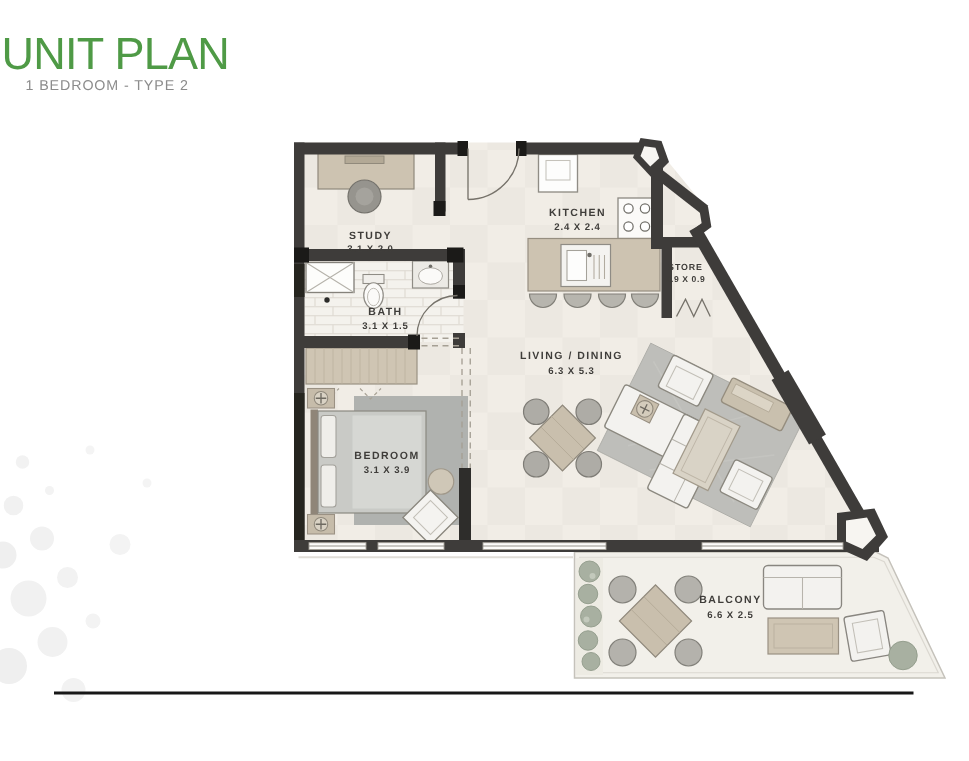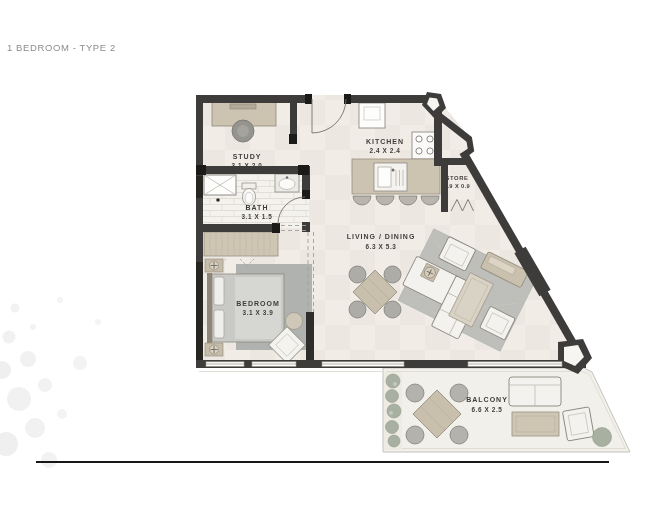--- a/index.html
+++ b/index.html
@@ -1,36 +1,37 @@
 <!DOCTYPE html>
 <html><head>
 <meta charset="utf-8">
 <style>
   html,body{margin:0;padding:0;background:#ffffff;}
   .canvas{position:relative;width:646px;height:507px;background:#ffffff;overflow:hidden;
           font-family:"Liberation Sans",sans-serif;}
   .title-block{position:absolute;left:1px;top:22px;}
   .title-block h1{margin:0;font-weight:400;font-size:30px;line-height:1;
                   color:#4f9a46;letter-spacing:-0.5px;font-family:"Liberation Sans",sans-serif;}
-  .title-block .subtitle{margin-top:20px;padding-left:6px;font-size:9.5px;color:#8c8c8c;
+  .title-block .subtitle{margin-top:0;padding-left:16px;font-size:9.5px;color:#8c8c8c;
                   letter-spacing:0.6px;}
   svg{position:absolute;left:0;top:0;}
   svg text{font-family:"Liberation Sans",sans-serif;font-weight:bold;fill:#3f3d3a;}
   .label-name{font-size:7px;letter-spacing:1px;}
   .label-dims{font-size:6.4px;letter-spacing:0.6px;}
   .label-name-sm{font-size:5.9px;letter-spacing:0.6px;}
   .label-dims-sm{font-size:5.7px;letter-spacing:0.4px;}
   .bottom-rule{position:absolute;left:36px;top:461px;width:573px;height:2px;background:#171717;}
 </style>
 </head>
 <body>
 
 <div class="canvas">
 
   <div class="title-block">
+    <h1>UNIT PLAN</h1>
     <div class="subtitle">1 BEDROOM - TYPE 2</div>
   </div>
 
   <svg width="646" height="507" viewBox="0 0 646 507">
     <defs>
       <pattern id="tiles" width="50" height="50" patternUnits="userSpaceOnUse">
         <rect width="50" height="50" fill="#f1ede6"></rect>
         <rect x="0" y="0" width="25" height="25" fill="#ece8e1"></rect>
         <rect x="25" y="25" width="25" height="25" fill="#ece8e1"></rect>
       </pattern>

